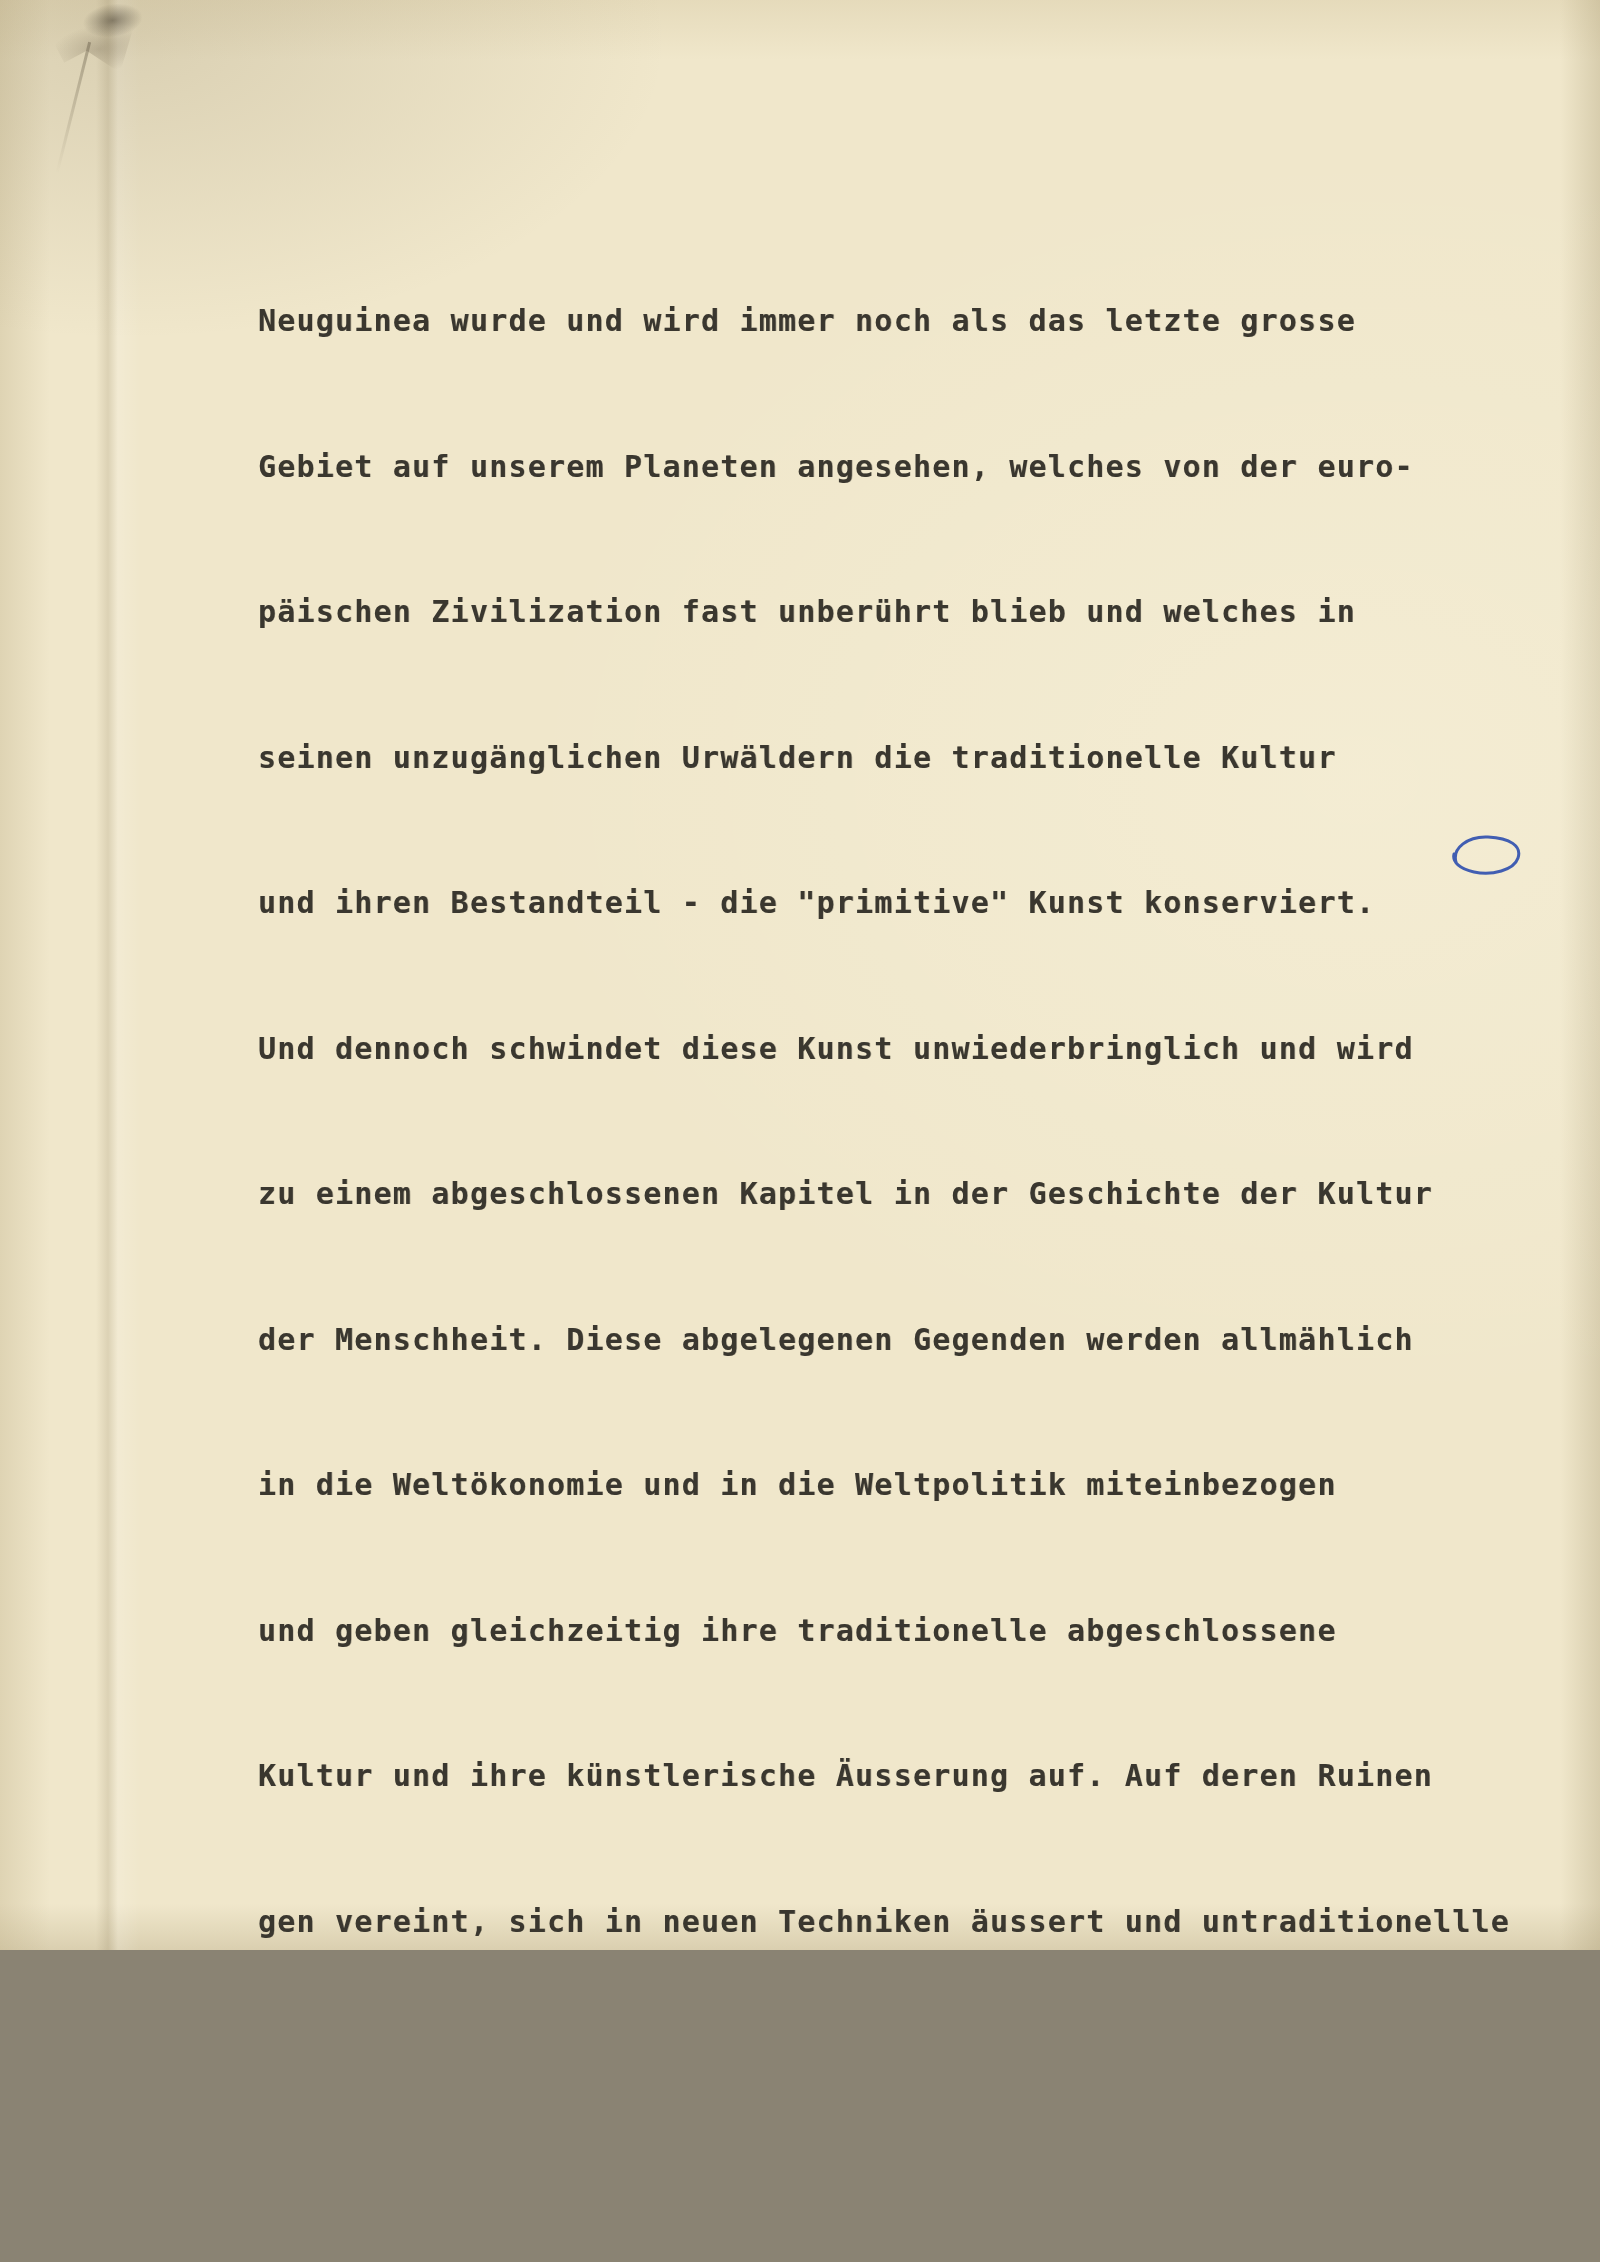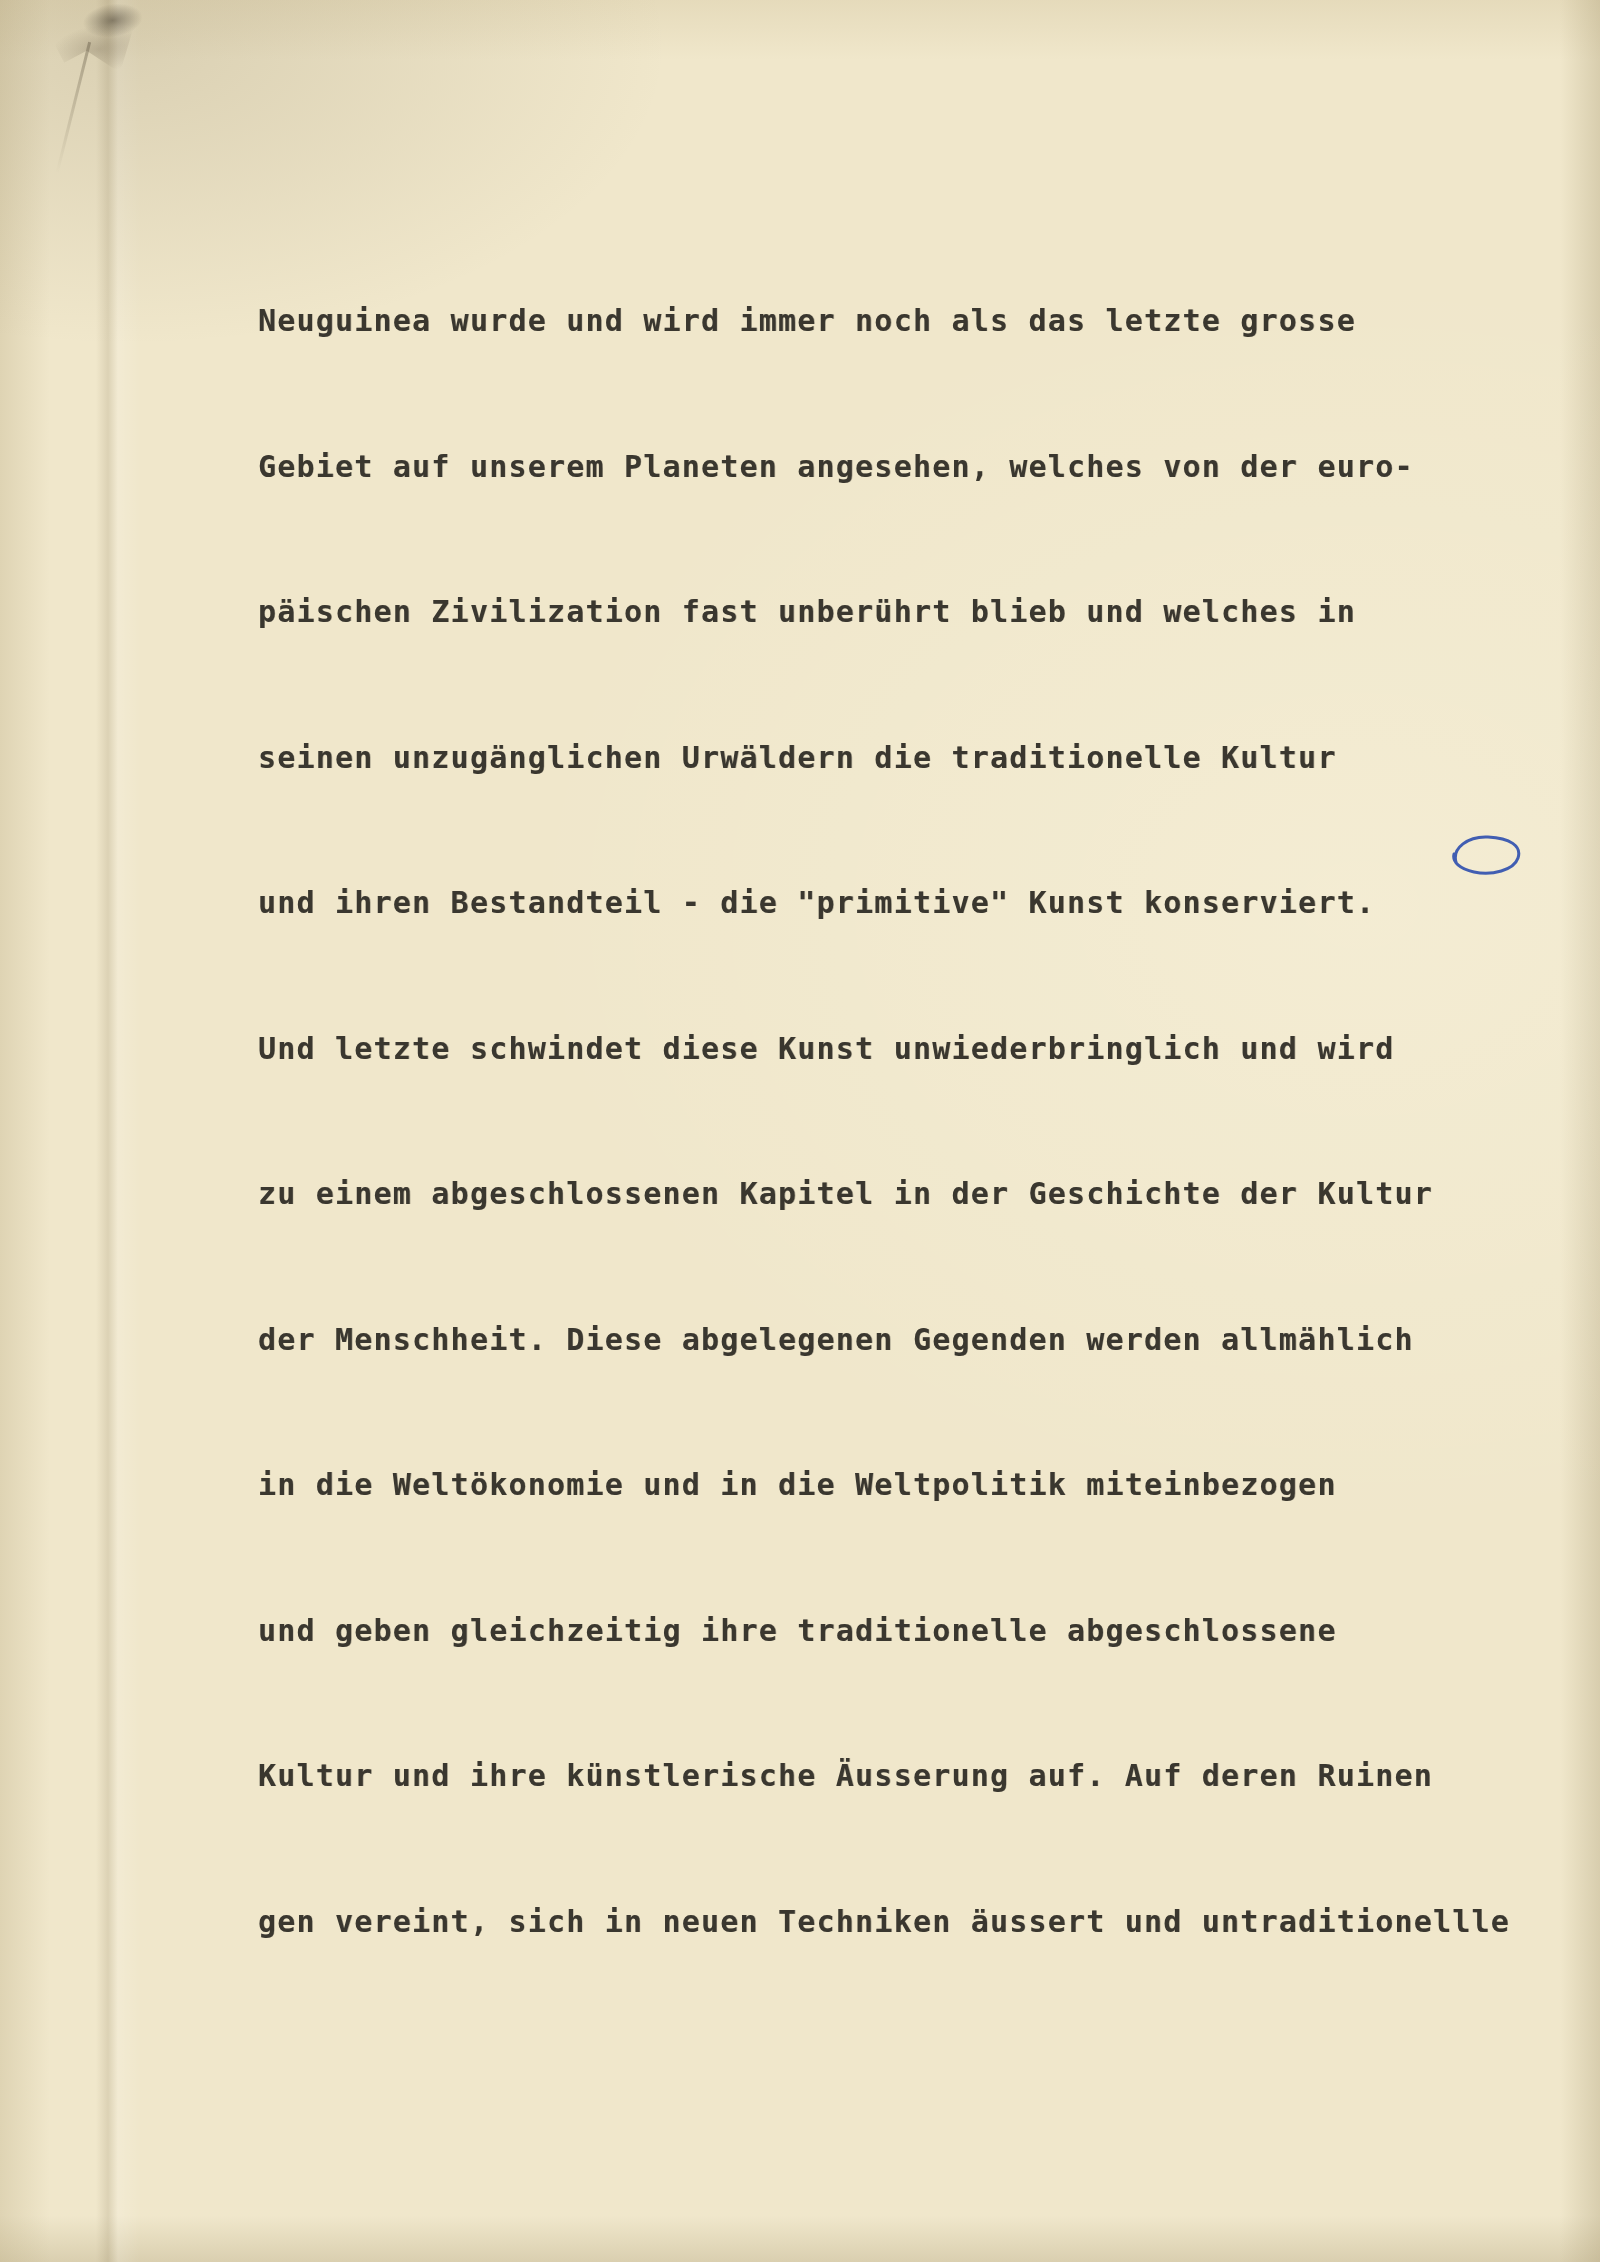--- a/index.html
+++ b/index.html
@@ -3,21 +3,21 @@
 <meta charset="utf-8">
 <style>
   html, body {
     margin: 0;
     padding: 0;
     background: #8a8373;
   }
   .page {
     position: relative;
     width: 1600px;
-    height: 2262px;
+    height: 1950px;
     margin: 0 auto;
     overflow: hidden;
     background:
       radial-gradient(ellipse 900px 500px at 8% 2%, rgba(120,105,70,0.18), rgba(0,0,0,0) 60%),
       radial-gradient(ellipse 1200px 900px at 85% 40%, rgba(255,252,235,0.25), rgba(0,0,0,0) 70%),
       linear-gradient(90deg, rgba(190,175,135,0.35) 0px, rgba(238,229,200,0) 50px),
       linear-gradient(90deg, rgba(0,0,0,0) 96px, rgba(130,115,80,0.18) 108px, rgba(255,255,255,0.15) 118px, rgba(0,0,0,0) 140px),
       linear-gradient(270deg, rgba(160,145,105,0.30) 0px, rgba(238,229,200,0) 40px),
       linear-gradient(0deg, rgba(160,145,105,0.28) 0px, rgba(238,229,200,0) 46px),
       linear-gradient(180deg, rgba(205,190,150,0.30) 0px, rgba(238,229,200,0) 60px),
@@ -78,21 +78,21 @@
 
   <div class="crease"></div>
   <div class="crease-line"></div>
 
   <div class="text-block">
     <div class="line">Neuguinea wurde und wird immer noch als das letzte grosse</div>
     <div class="line">Gebiet auf unserem Planeten angesehen, welches von der euro-</div>
     <div class="line">päischen Zivilization fast unberührt blieb und welches in</div>
     <div class="line">seinen unzugänglichen Urwäldern die traditionelle Kultur</div>
     <div class="line">und ihren Bestandteil - die "primitive" Kunst konserviert.</div>
-    <div class="line">Und letzte schwindet diese Kunst unwiederbringlich und wird</div>
+    <div class="line">Und dennoch schwindet diese Kunst unwiederbringlich und wird</div>
     <div class="line">zu einem abgeschlossenen Kapitel in der Geschichte der Kultur</div>
     <div class="line">der Menschheit. Diese abgelegenen Gegenden werden allmählich</div>
     <div class="line">in die Weltökonomie und in die Weltpolitik miteinbezogen</div>
     <div class="line">und geben gleichzeitig ihre traditionelle abgeschlossene</div>
     <div class="line">Kultur und ihre künstlerische Äusserung auf. Auf deren Ruinen</div>
     <div class="line">gen vereint, sich in neuen Techniken äussert und untraditionellle</div>
     
     
     
     

